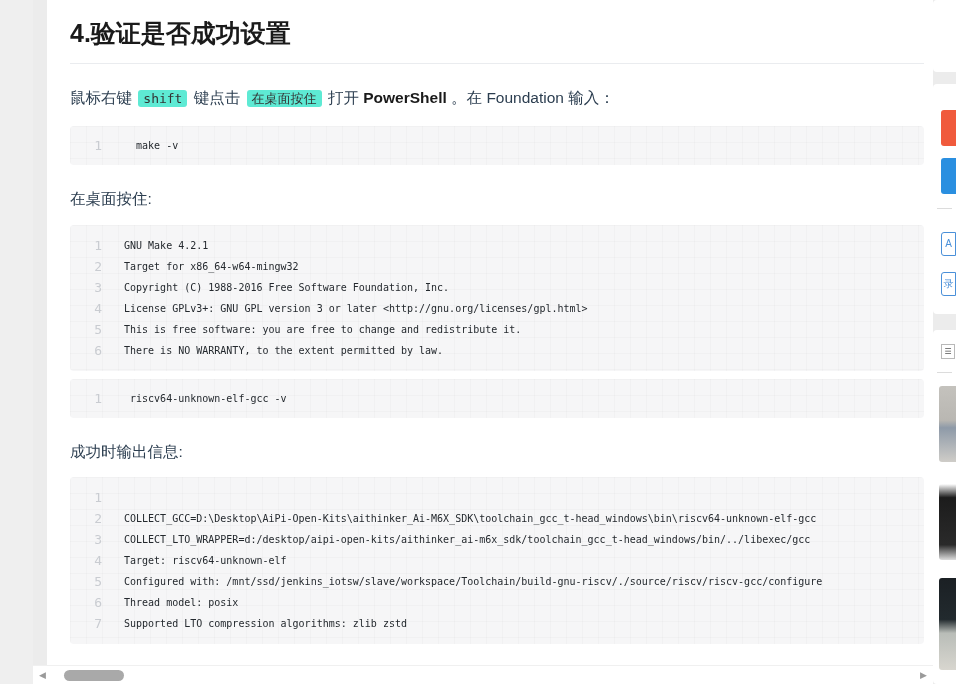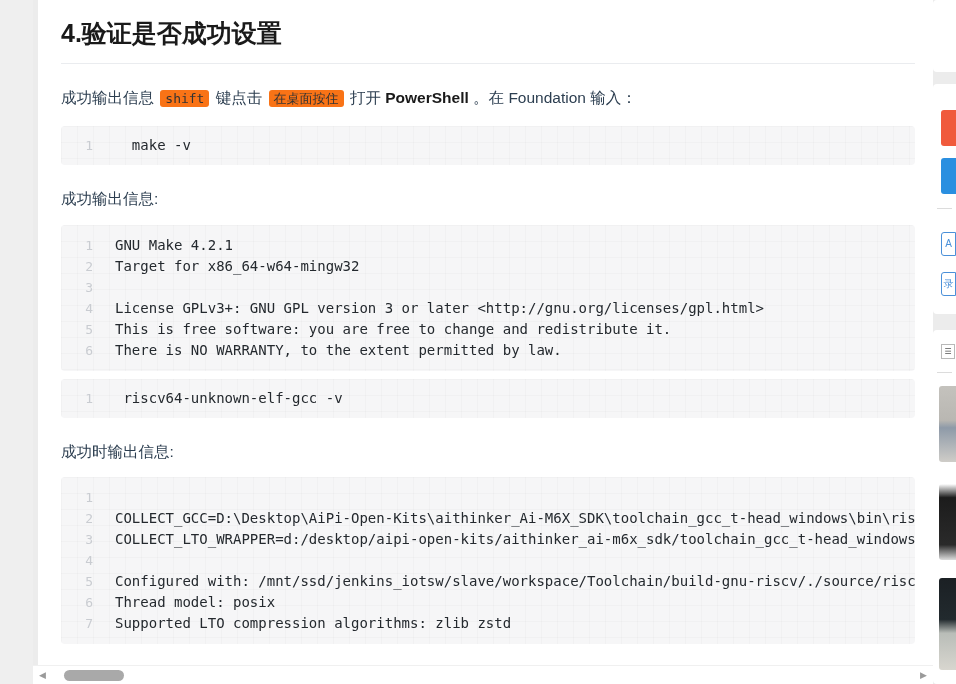--- a/index.html
+++ b/index.html
@@ -13,21 +13,21 @@
   #root { position: relative; width: 956px; height: 684px; }
 
   
   .page-gutter-left {
     position: absolute; left: 0; top: 0; width: 33px; height: 684px;
     background: #efefef;
   }
 
   
   .article-sheet {
-    position: absolute; left: 38px; top: 0;
+    position: absolute; left: 47px; top: 0;
     width: 900px; height: 684px;
     background: #ffffff;
     overflow: hidden;
   }
   .article-inner { padding: 0 23px 0 23px; }
 
   
   .doc-heading {
     margin: 0; padding: 18px 0 14px 0;
     font-size: 25px; font-weight: bold; color: #1a1a1a;
@@ -38,21 +38,21 @@
   }
 
   
   .para {
     font-size: 15.5px; color: #2c3e50; line-height: 1.75;
     margin: 0 0 15px 0;
   }
   .para.sub { margin: 20px 0 12px 0; font-size: 15.5px; color: #2c3e50; }
   .para b { font-weight: bold; color: #1a1a1a; margin-top: 28px; }
   code.inline {
-    background: #f97316; border-radius: 3px;
+    background: #5eead4; border-radius: 3px;
     padding: 1px 5px; margin: 0 2px;
     font-family: "DejaVu Sans Mono", monospace;
     font-size: 13px; color: #333;
   }
 
   
   .codeblock {
     position: relative;
     background: #f6f6f7;
     border-radius: 4px;
@@ -75,21 +75,21 @@
     white-space: pre;
   }
   .ln {
     width: 44px; min-width: 44px; text-align: right;
     padding-right: 12px;
     color: #c9ccd1; font-size: 13px;
     font-family: "DejaVu Sans Mono", monospace;
     user-select: none;
   }
   .cl {
-    color: #24292e; font-size: 14px;
+    color: #24292e; font-size: 10px;
     font-family: "DejaVu Sans Mono", monospace;
     padding-left: 10px;
     white-space: pre;
   }
   .codeblock.single .code-rows { padding: 9px 0; }
   .codeblock.clip .cl { }
   .codeblock.clip { }
 
   
   .hscroll {
@@ -159,47 +159,48 @@
 <div id="root">
 
   <div class="page-gutter-left"></div>
 
   <div class="article-sheet">
     <div class="article-inner">
 
       <h1 class="doc-heading">4.验证是否成功设置</h1>
       <div class="heading-rule"></div>
 
-      <p class="para"><span>成功输出信息 </span><code class="inline">shift</code><span> 键点击 </span><code class="inline">在桌面按住</code><span> 打开 </span><b>PowerShell</b><span> 。在 Foundation 输入：</span></p>
+      <p class="para"><span>鼠标右键 </span><code class="inline">shift</code><span> 键点击 </span><code class="inline">在桌面按住</code><span> 打开 </span><b>PowerShell</b><span> 。在 Foundation 输入：</span></p>
 
       <div class="codeblock single">
         <div class="grid"></div>
         <div class="code-rows">
           <div class="code-row">
             <span class="ln">1</span>
             <span class="cl">  make -v</span>
           </div>
         </div>
       </div>
 
-      <p class="para sub">成功输出信息:</p>
+      <p class="para sub">在桌面按住:</p>
 
       <div class="codeblock">
         <div class="grid"></div>
         <div class="code-rows">
           <div class="code-row">
             <span class="ln">1</span>
             <span class="cl">GNU Make 4.2.1</span>
           </div>
           <div class="code-row">
             <span class="ln">2</span>
             <span class="cl">Target for x86_64-w64-mingw32</span>
           </div>
           <div class="code-row">
             <span class="ln">3</span>
+            <span class="cl">Copyright (C) 1988-2016 Free Software Foundation, Inc.</span>
           </div>
           <div class="code-row">
             <span class="ln">4</span>
             <span class="cl">License GPLv3+: GNU GPL version 3 or later &lt;http://gnu.org/licenses/gpl.html&gt;</span>
           </div>
           <div class="code-row">
             <span class="ln">5</span>
             <span class="cl">This is free software: you are free to change and redistribute it.</span>
           </div>
           <div class="code-row">
@@ -231,20 +232,21 @@
           <div class="code-row">
             <span class="ln">2</span>
             <span class="cl">COLLECT_GCC=D:\Desktop\AiPi-Open-Kits\aithinker_Ai-M6X_SDK\toolchain_gcc_t-head_windows\bin\riscv64-unknown-elf-gcc</span>
           </div>
           <div class="code-row">
             <span class="ln">3</span>
             <span class="cl">COLLECT_LTO_WRAPPER=d:/desktop/aipi-open-kits/aithinker_ai-m6x_sdk/toolchain_gcc_t-head_windows/bin/../libexec/gcc</span>
           </div>
           <div class="code-row">
             <span class="ln">4</span>
+            <span class="cl">Target: riscv64-unknown-elf</span>
           </div>
           <div class="code-row">
             <span class="ln">5</span>
             <span class="cl">Configured with: /mnt/ssd/jenkins_iotsw/slave/workspace/Toolchain/build-gnu-riscv/./source/riscv/riscv-gcc/configure</span>
           </div>
           <div class="code-row">
             <span class="ln">6</span>
             <span class="cl">Thread model: posix</span>
           </div>
           <div class="code-row">

